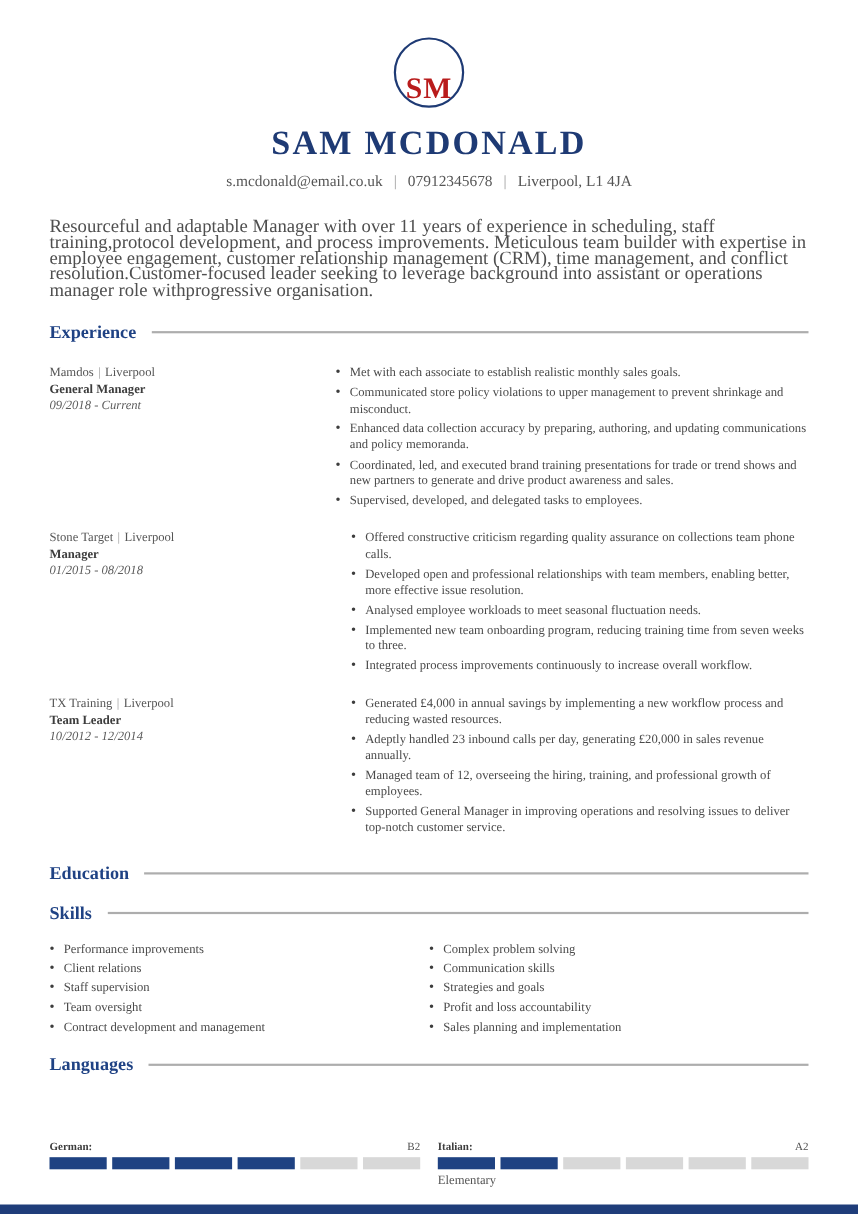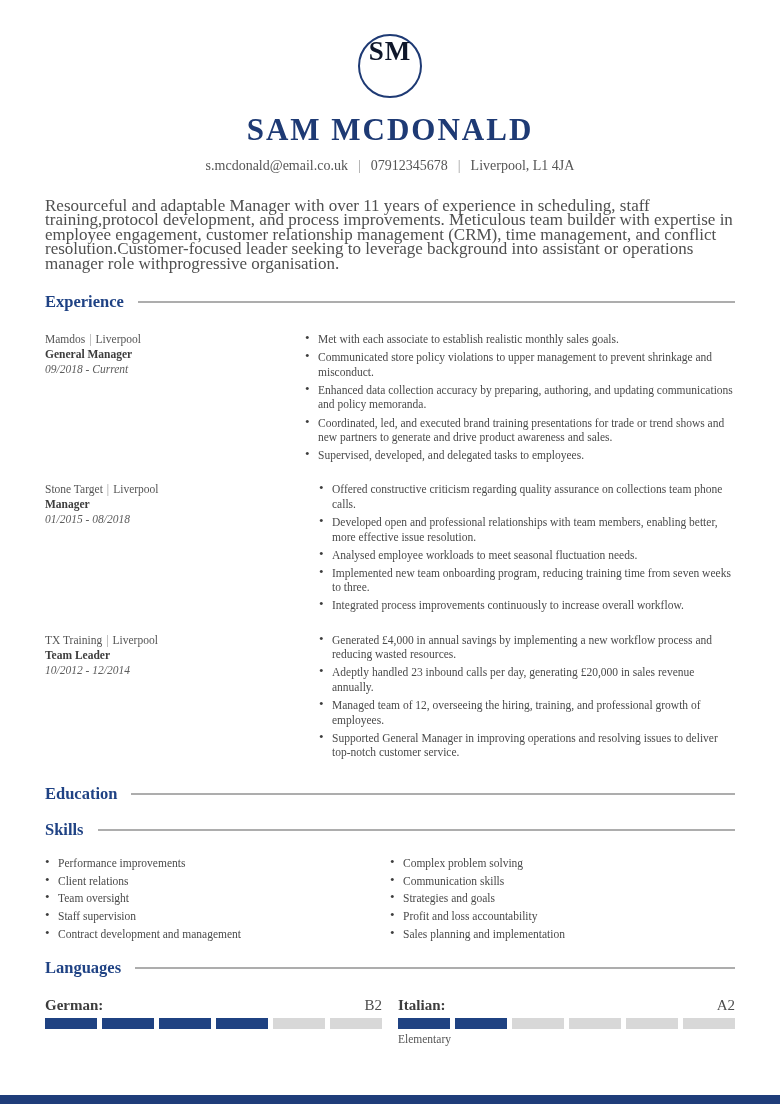--- a/index.html
+++ b/index.html
@@ -8,22 +8,22 @@
     font-family: "Liberation Serif", "DejaVu Serif", serif;
     color: #4f4f4f;
     position: relative;
   }
   .page { padding: 0 45px; }
 
   
   .resume-header { text-align: center; padding-top: 34px; }
   .monogram {
     width: 64px; height: 64px; border: 2px solid #1e3a74; border-radius: 50%;
-    display: inline-flex; align-items: flex-start; justify-content: center;
-    color: #0f172a; font-size: 27px; font-weight: bold; letter-spacing: 1px;
+    display: inline-flex; align-items: flex-end; justify-content: center;
+    color: #b91c1c; font-size: 27px; font-weight: bold; letter-spacing: 1px;
   }
   .person-name {
     margin-top: 14px; font-size: 31px; font-weight: bold; color: #1e3a74;
     letter-spacing: 2px;
   }
   .contact-row { margin-top: 10px; font-size: 14px; color: #555; }
   .contact-row .pipe { color: #9a9a9a; margin: 0 10px; }
 
   
   .section-header { display: flex; align-items: center; }
@@ -69,21 +69,21 @@
   .edu-year { font-style: italic; color: #5c5c5c; }
 
   
   .skills-cols { display: flex; margin-top: 16px; }
   .skills-col { width: 50%; }
   .skills-col ul.bullets li { margin-bottom: 3px; }
 
   
   .lang-row { display: flex; gap: 16px; margin-top: 19px; }
   .lang-item { flex: 1; }
-  .lang-labels { display: flex; justify-content: space-between; font-size: 15px; }
+  .lang-labels { display: flex; justify-content: space-between; font-size: 10px; margin-top: 40px; }
   .lang-name { font-weight: bold; color: #3d3d3d; }
   .lang-code { color: #4d4d4d; }
   .lang-bar { display: flex; gap: 5px; margin-top: 4px; }
   .lang-bar .seg { flex: 1; height: 11px; background: #d8d8d8; }
   .lang-bar .seg.filled { background: #1f4282; }
   .lang-level { margin-top: 4px; font-size: 11.5px; color: #555; }
 
   
   .footer-bar {
     position: absolute; left: 0; bottom: 0; width: 100%; height: 9px;
@@ -182,22 +182,22 @@
   <div class="sec-skills">
     <div class="section-header">
       <span class="section-title">Skills</span>
       <span class="section-rule"></span>
     </div>
     <div class="skills-cols">
       <div class="skills-col">
         <ul class="bullets">
           <li>Performance improvements</li>
           <li>Client relations</li>
+          <li>Staff supervision</li>
           <li>Team oversight</li>
-          <li>Staff supervision</li>
           <li>Contract development and management</li>
         </ul>
       </div>
       <div class="skills-col">
         <ul class="bullets">
           <li>Complex problem solving</li>
           <li>Communication skills</li>
           <li>Strategies and goals</li>
           <li>Profit and loss accountability</li>
           <li>Sales planning and implementation</li>

